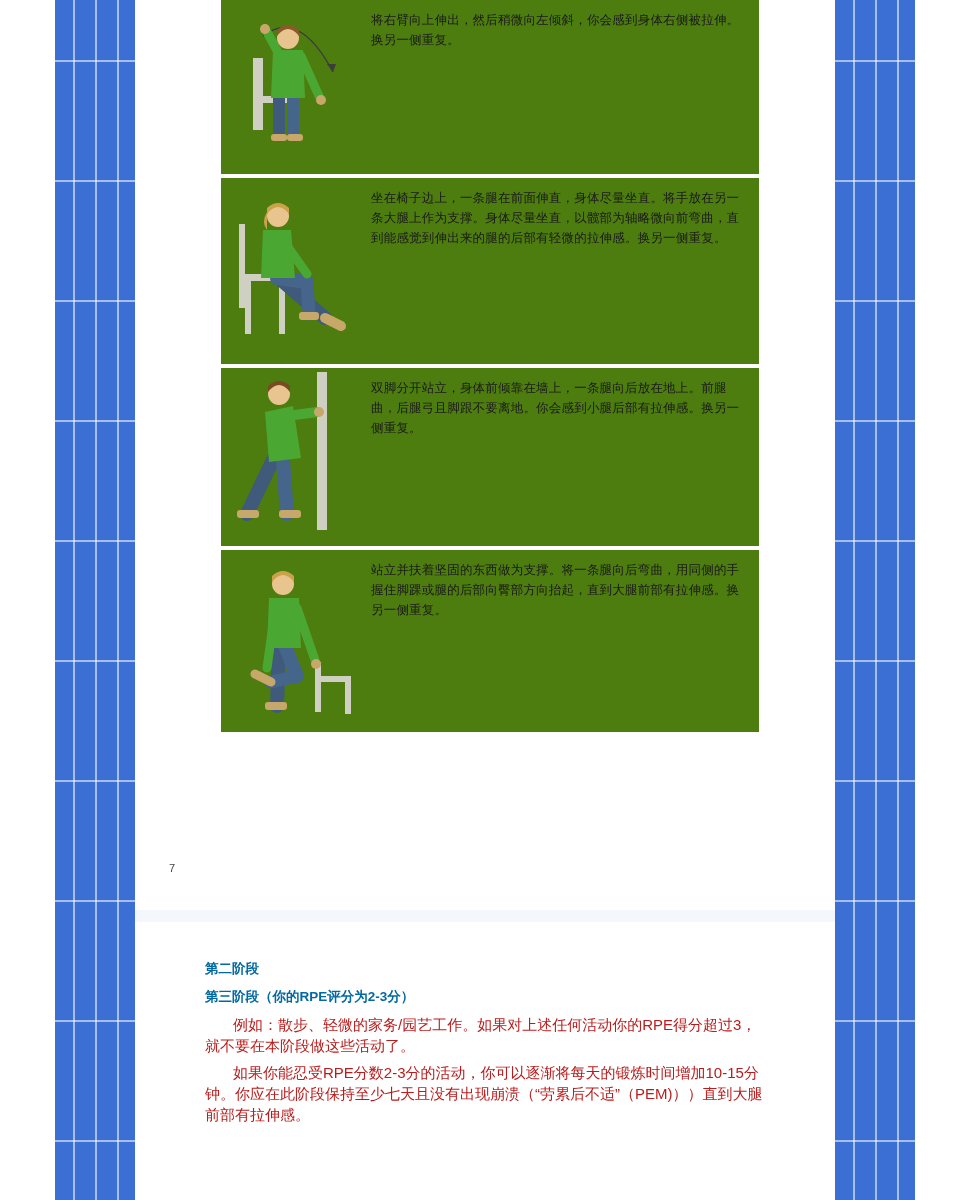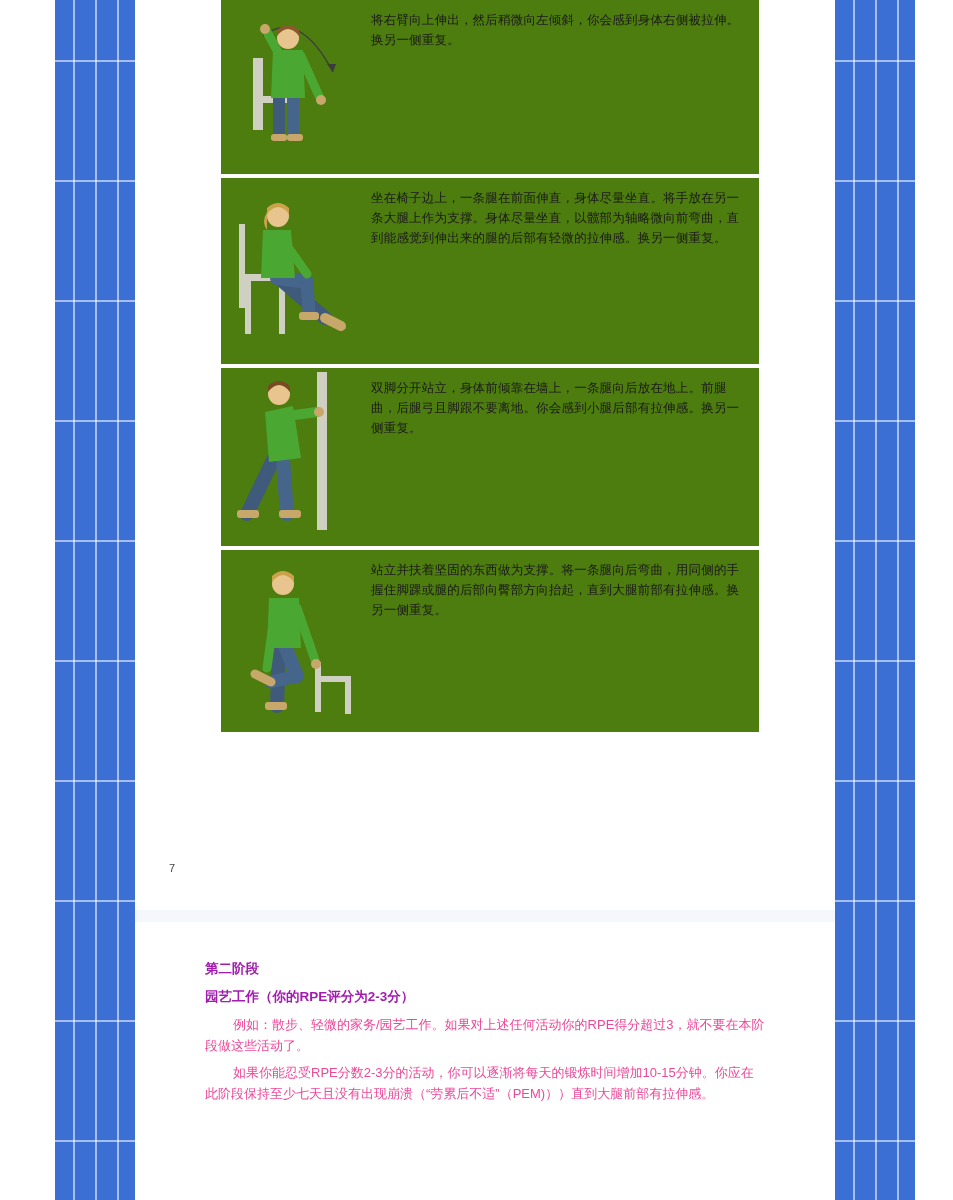--- a/index.html
+++ b/index.html
@@ -92,33 +92,33 @@
   }
 
   
   .doc-body {
     position: absolute;
     left: 70px;
     top: 38px;
     width: 560px;
   }
   .h-green {
-    color: #a21caf;
+    color: #0369a1;
     font-weight: bold;
     font-size: 13.5px;
     margin: 0 0 10px 0;
   }
   .h-green.sub {
     margin-top: 4px;
     margin-bottom: 8px;
   }
   .para {
-    font-size: 13px;
+    font-size: 15px;
     line-height: 21px;
-    color: #ec4899;
+    color: #b91c1c;
     margin: 0 0 6px 0;
     text-indent: 28px;
   }
   .spacer-lg { height: 14px; }
 </style>
 </head>
 <body>
 
 <div class="outer-white-l"></div>
 <div class="outer-white-r"></div>
@@ -275,21 +275,21 @@
     <div class="page-num">7</div>
   </div>
 </div>
 
 <div class="page" id="page-two">
   <div class="page-inner">
     <div class="doc-body">
 
       <div>
         <div class="h-green">第二阶段</div>
-        <div class="h-green sub">园艺工作（你的RPE评分为2-3分）</div>
+        <div class="h-green sub">第三阶段（你的RPE评分为2-3分）</div>
         <p class="para">例如：散步、轻微的家务/园艺工作。如果对上述任何活动你的RPE得分超过3，就不要在本阶段做这些活动了。</p>
         <p class="para">如果你能忍受RPE分数2-3分的活动，你可以逐渐将每天的锻炼时间增加10-15分钟。你应在此阶段保持至少七天且没有出现崩溃（“劳累后不适”（PEM)））直到大腿前部有拉伸感。</p>
       </div>
 
       <div class="spacer-lg"></div>
 
 
     </div>
   </div>
 </div>

